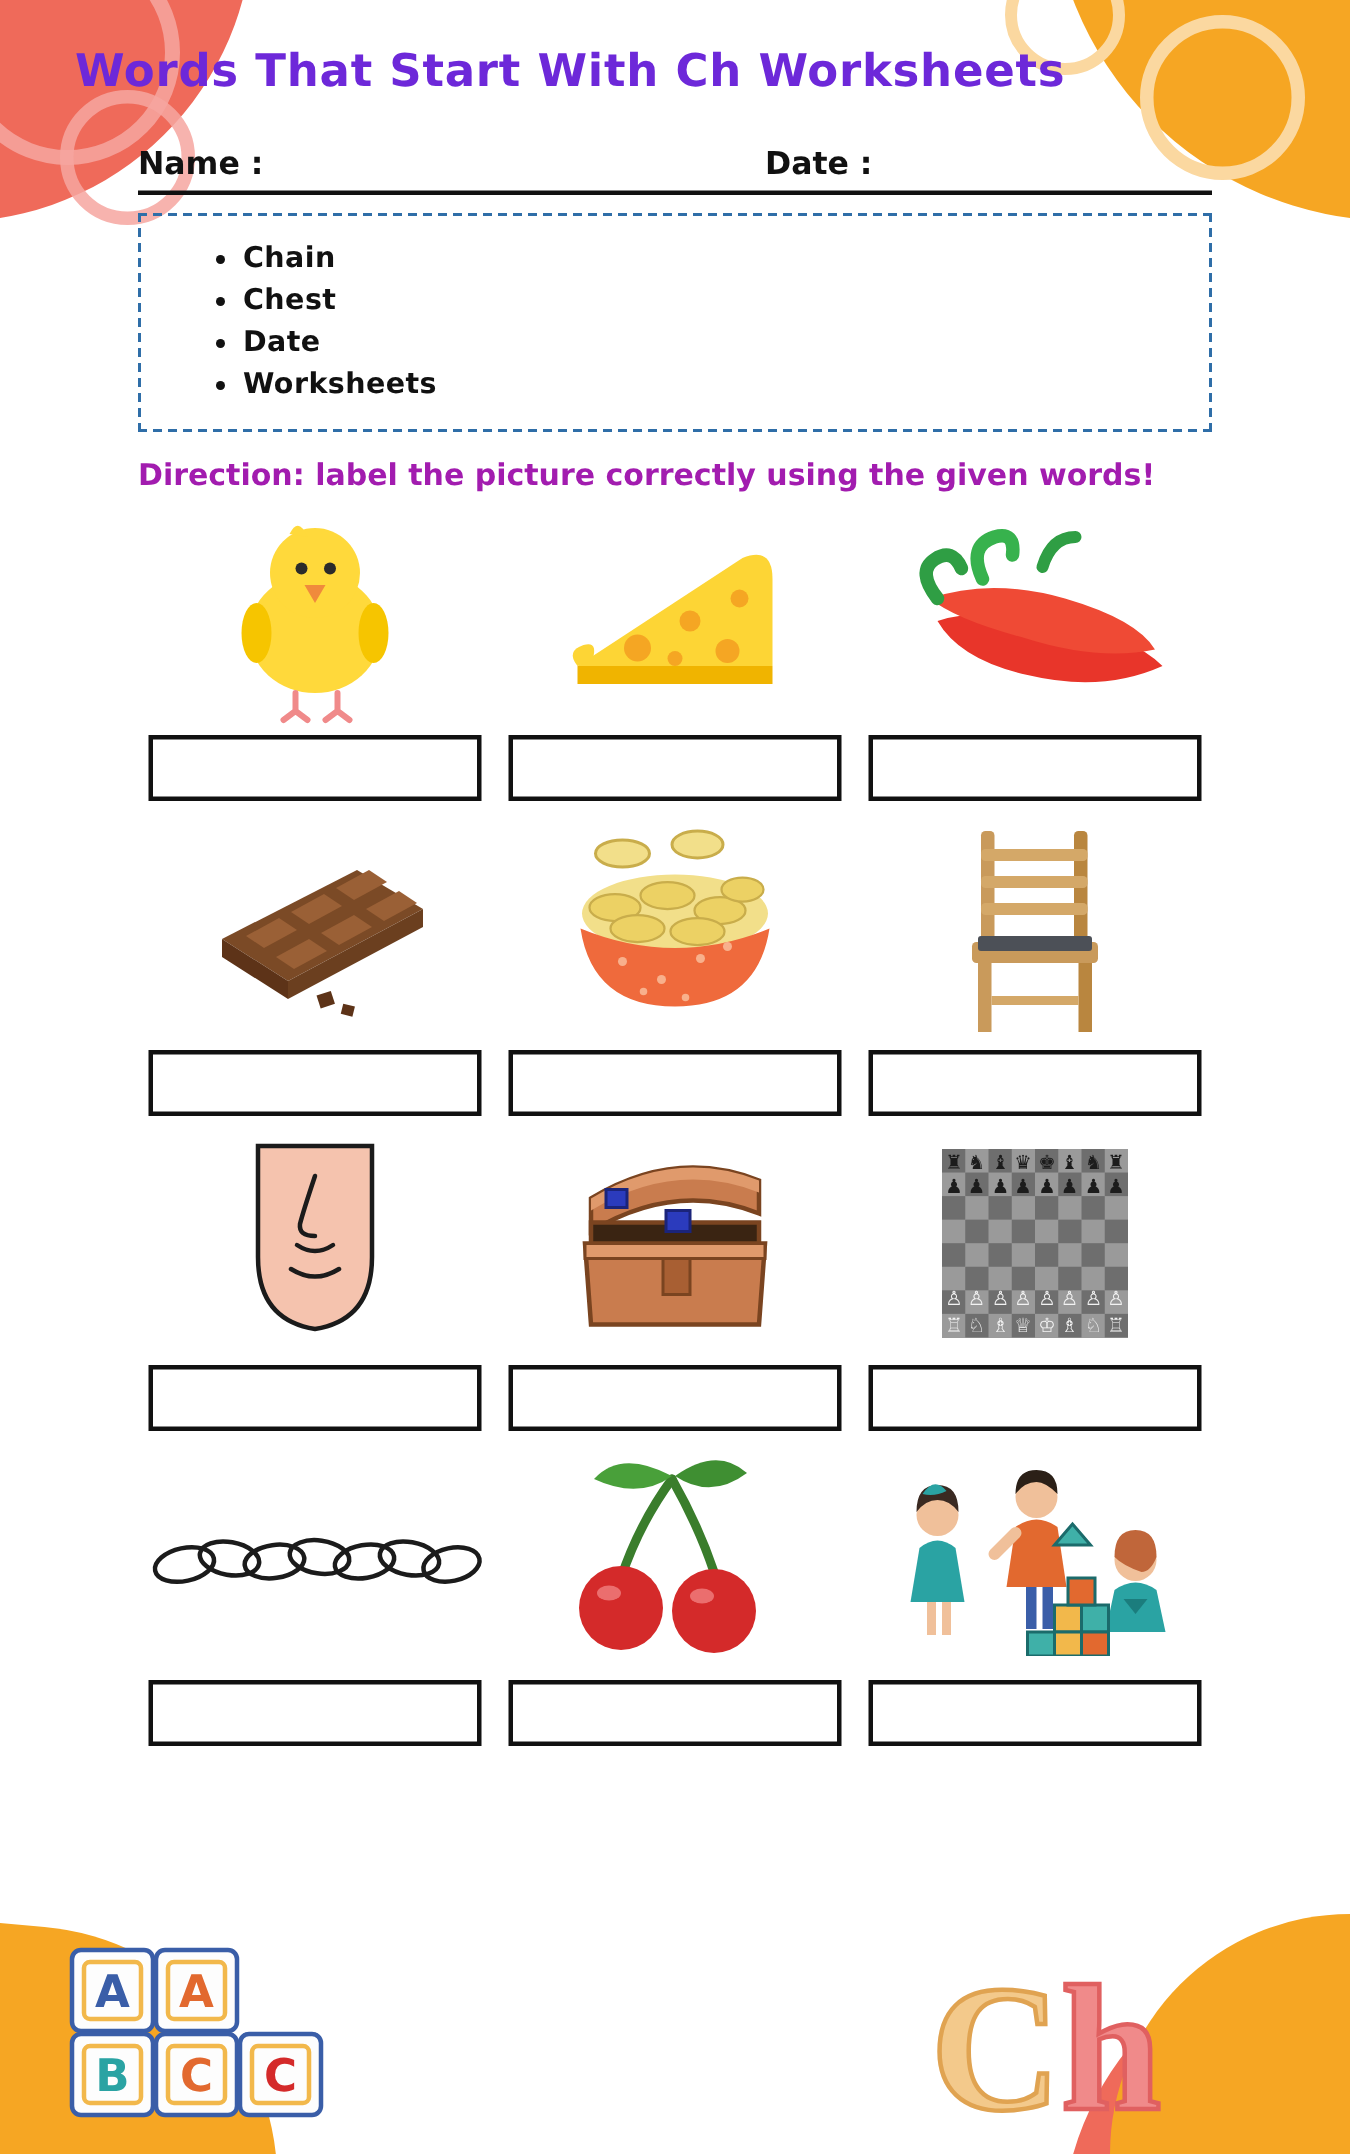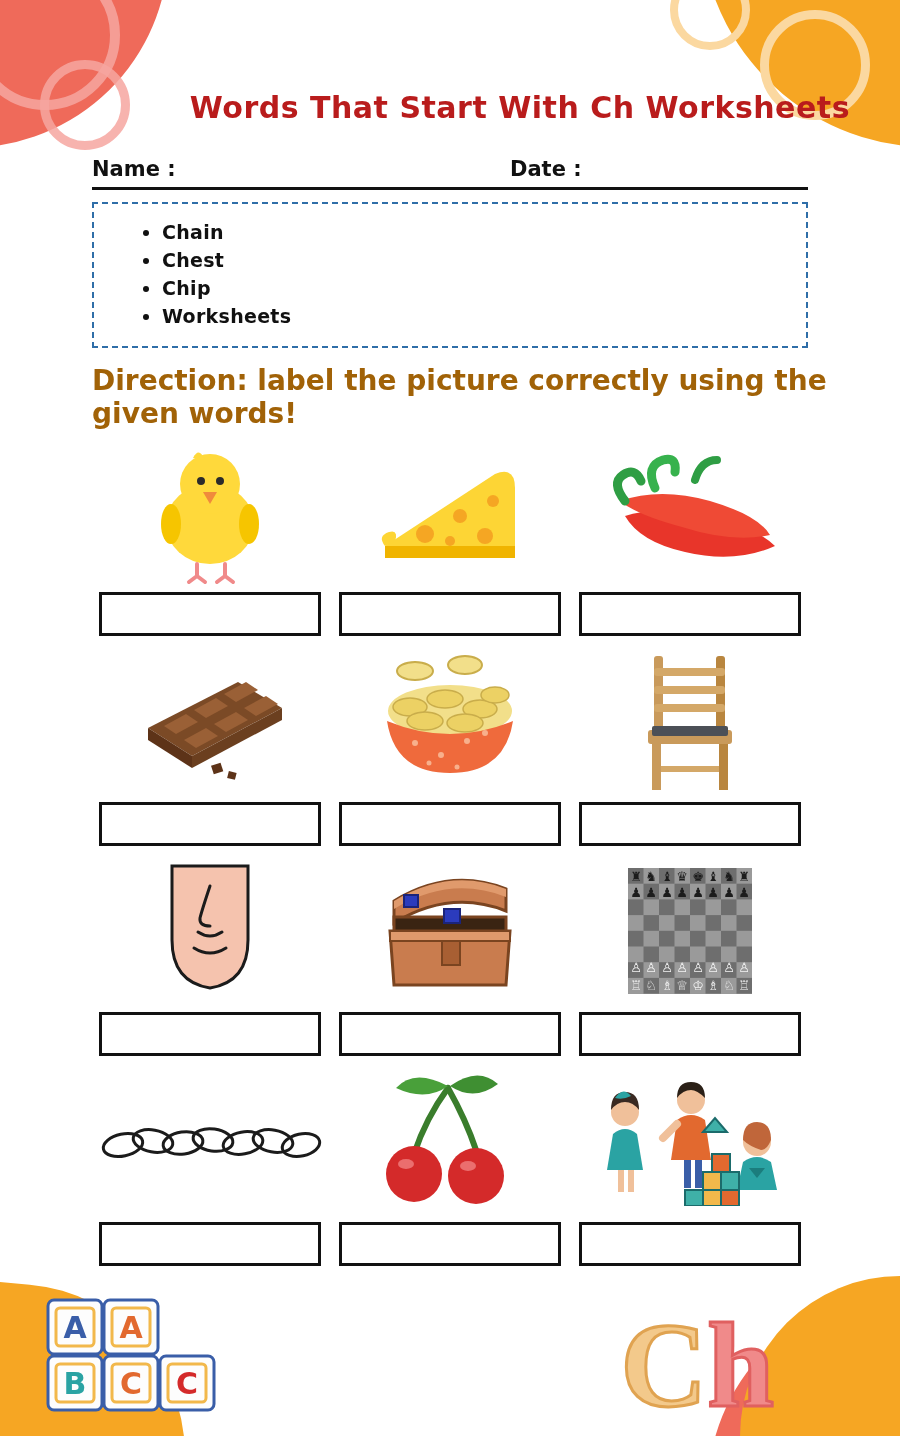--- a/index.html
+++ b/index.html
@@ -60,27 +60,27 @@
   }
   .deco-br2 {
     bottom:-40px; right:-40px; width:200px; height:200px;
     background:#f6a623; border-radius:160px 0 0 0;
   }
 
   
   .page { position:relative; z-index:5; padding: 0 50px; }
 
   .title {
-    text-align:right;
+    text-align:left;
     font-family:"DejaVu Sans", sans-serif;
     font-weight:bold;
     font-size:30px;
     letter-spacing:.5px;
-    color:#b91c1c;
-    margin-top:90px;
+    color:#6d28d9;
+    margin-top:30px;
   }
 
   .nameline {
     display:flex;
     margin: 32px 42px 0 42px;
     font-weight:bold; font-size:21px; color:#111;justify-content:space-between;
   }
   .nameline .n { width:50%; }
   .nameline .d { width:50%; padding-left:60px; }
 
@@ -97,21 +97,21 @@
   }
   .wordcol { width:33.33%; padding-left:40px; }
   .wordcol ul { margin:0; padding-left:18px; }
   .wordcol li {
     font-weight:bold; font-size:19px; color:#111;
     line-height:28px; letter-spacing:.3px;
   }
 
   .direction {
     margin: 16px 0 0 42px;
-    font-weight:bold; font-size:28px; color:#a16207;
+    font-weight:bold; font-size:20px; color:#a21caf;
   }
 
   .grid {
     margin: 6px 40px 0 40px;
   }
   .row { display:flex; }
   .cell { width:33.33%; display:flex; flex-direction:column; align-items:center; }
   .pic { height:150px; display:flex; align-items:center; justify-content:center; width:100%; }
   .answer {
     width:222px; height:44px;
@@ -153,21 +153,21 @@
     <div class="n">Name :</div>
     <div class="d">Date :</div>
   </div>
   <div class="rule"></div>
 
   <div class="wordbox">
     <div class="wordcol">
       <ul>
         <li>Chain</li>
         <li>Chest</li>
-        <li>Chip</li>
+        <li>Date</li>
         <li>Worksheets</li>
       </ul>
     </div>
   </div>
 
   <div class="direction">Direction: label the picture correctly using the given words!</div>
 
   <div class="grid">
 
     <div class="row">

